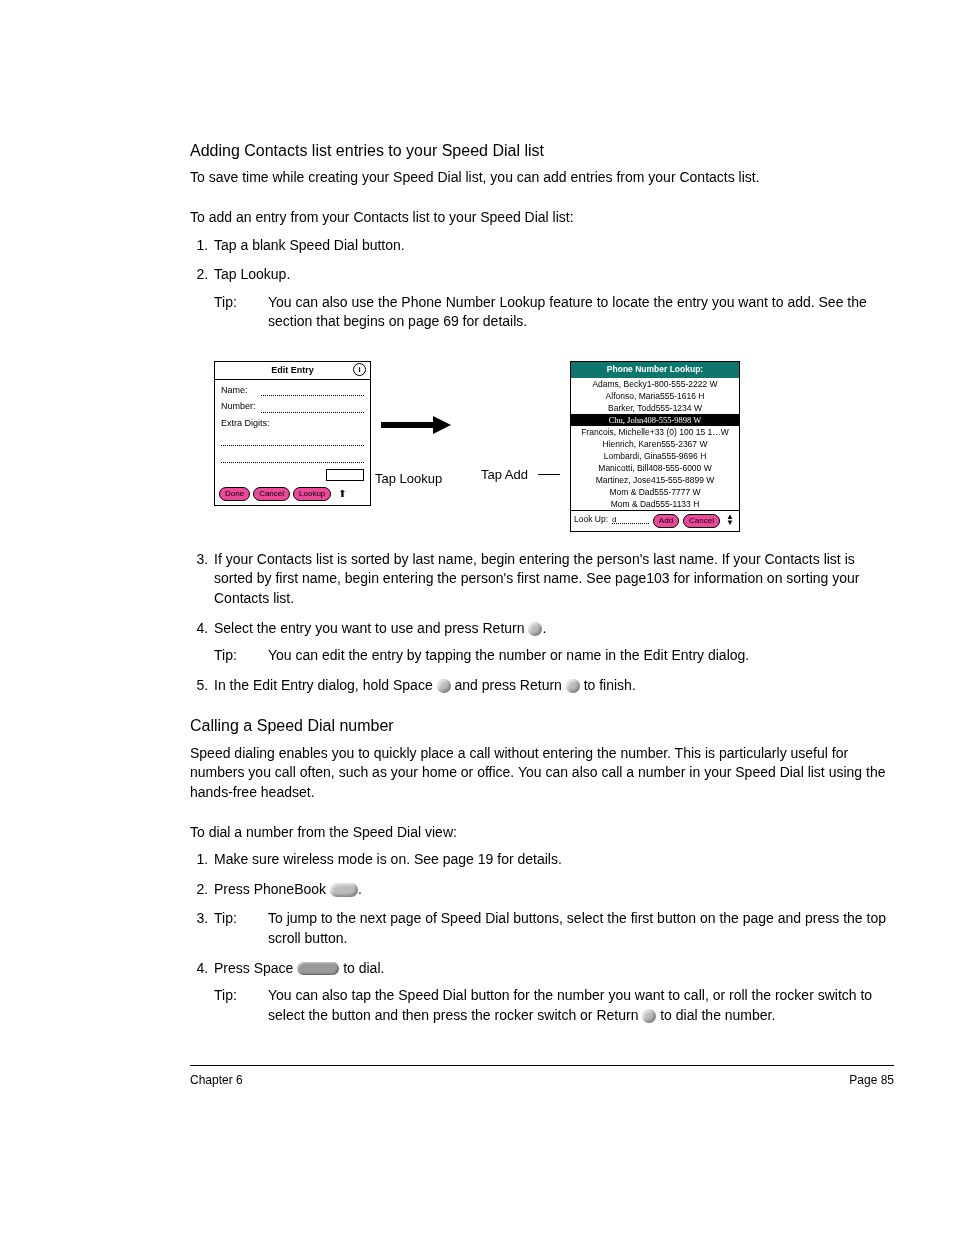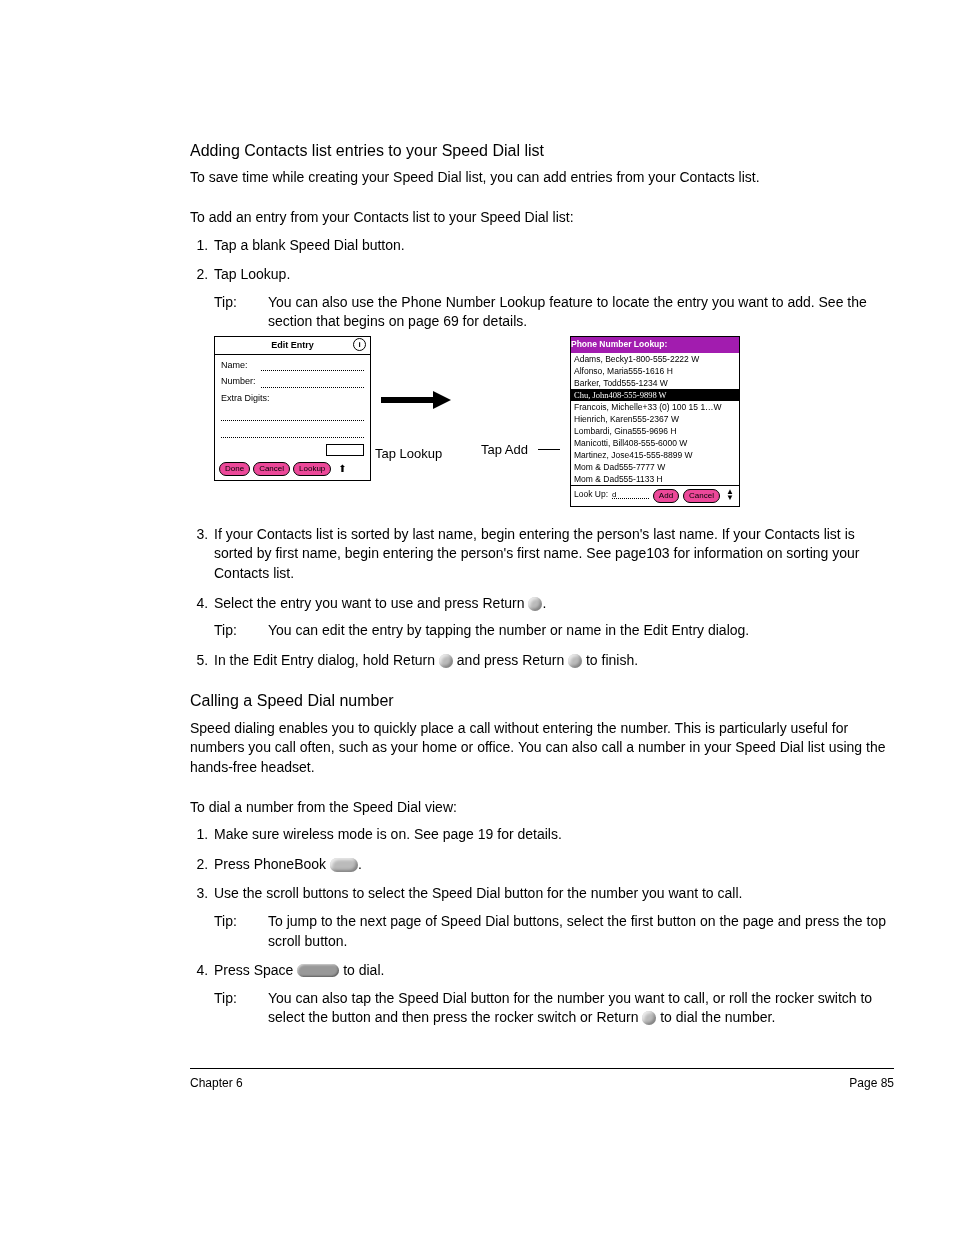--- a/index.html
+++ b/index.html
@@ -41,21 +41,21 @@
     width: 54px;
     flex-shrink: 0;
   }
   .tip-text {
     flex: 1;
   }
   .figure-area {
     display: flex;
     align-items: flex-start;
     gap: 10px;
-    margin: 4px 0 18px 0;
+    margin: 29px 0 18px 0;
   }
   
   .edit-dialog {
     width: 155px;
     border: 1px solid #000;
     background: #fff;
     font-size: 9px;
   }
   .edit-title {
     background: #fff;
@@ -147,28 +147,29 @@
     margin-top: 113px;
   }
   
   .lookup-dialog {
     width: 168px;
     border: 1px solid #000;
     background: #fff;
     font-size: 8.5px;
   }
   .lookup-title {
-    background: #a21caf;
+    background: #0f766e;
     color: #fff;
+    text-align: center;
     font-weight: bold;
     padding: 2px 0;
   }
   .lookup-row {
     display: flex;
-    justify-content: flex-start;
+    justify-content: center;
     padding: 0 3px;
     line-height: 12px;
   }
   .lookup-row.sel {
     background: #000;
     color: #fff;
     font-family: Liberation Serif, serif;
   }
   .lookup-footer {
     display: flex;
@@ -342,36 +343,35 @@
 
   <li>
     <span>Select the entry you want to use and press Return </span><span class="inline-icon"></span><span>.</span>
     <div class="tip-row">
       <span class="tip-label">Tip:</span>
       <span class="tip-text">You can edit the entry by tapping the number or name in the Edit Entry dialog.</span>
     </div>
   </li>
 
   <li>
-    <span>In the Edit Entry dialog, hold Return </span><span class="inline-icon"></span><span> and press Return </span><span class="inline-icon"></span><span> to finish.</span>
+    <span>In the Edit Entry dialog, hold Space </span><span class="inline-icon"></span><span> and press Return </span><span class="inline-icon"></span><span> to finish.</span>
   </li>
 </ol>
 
 <h2>Calling a Speed Dial number</h2>
 <p class="intro">Speed dialing enables you to quickly place a call without entering the number. This is particularly useful for numbers you call often, such as your home or office. You can also call a number in your Speed Dial list using the hands-free headset.</p>
 
 <p class="subhead">To dial a number from the Speed Dial view:</p>
 
 <ol>
   <li>Make sure wireless mode is on. See page 19 for details.</li>
   <li>
     <span>Press PhoneBook </span><span class="inline-icon wide"></span><span>.</span>
   </li>
   <li>
-    <span>Use the scroll buttons to select the Speed Dial button for the number you want to call.</span>
     <div class="tip-row">
       <span class="tip-label">Tip:</span>
       <span class="tip-text">To jump to the next page of Speed Dial buttons, select the first button on the page and press the top scroll button.</span>
     </div>
   </li>
   <li>
     <span>Press Space </span><span class="space-key"></span><span> to dial.</span>
     <div class="tip-row">
       <span class="tip-label">Tip:</span>
       <span class="tip-text">

